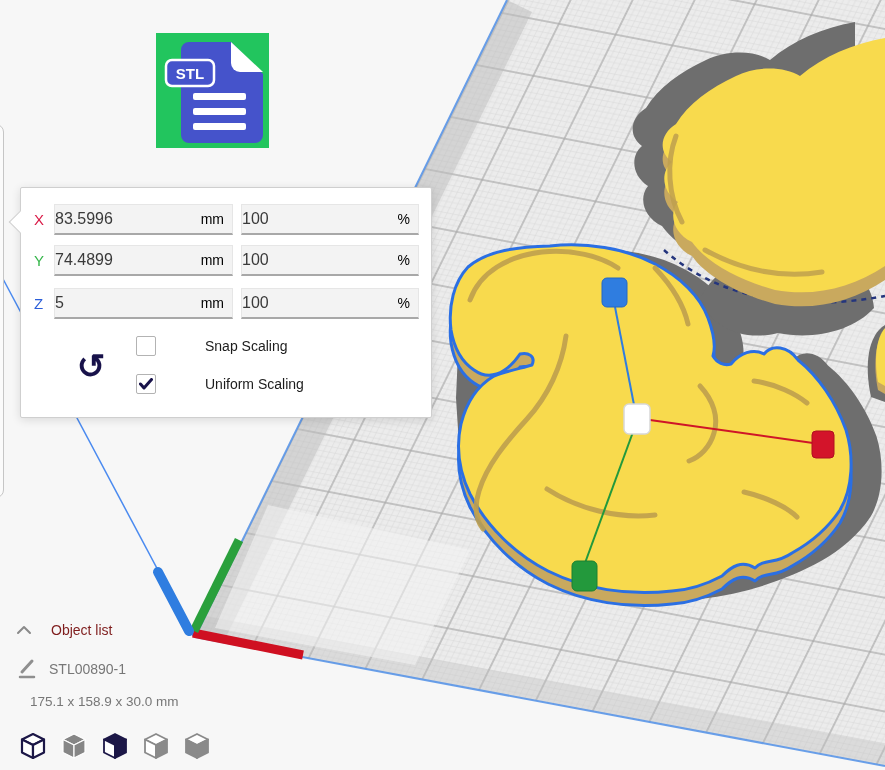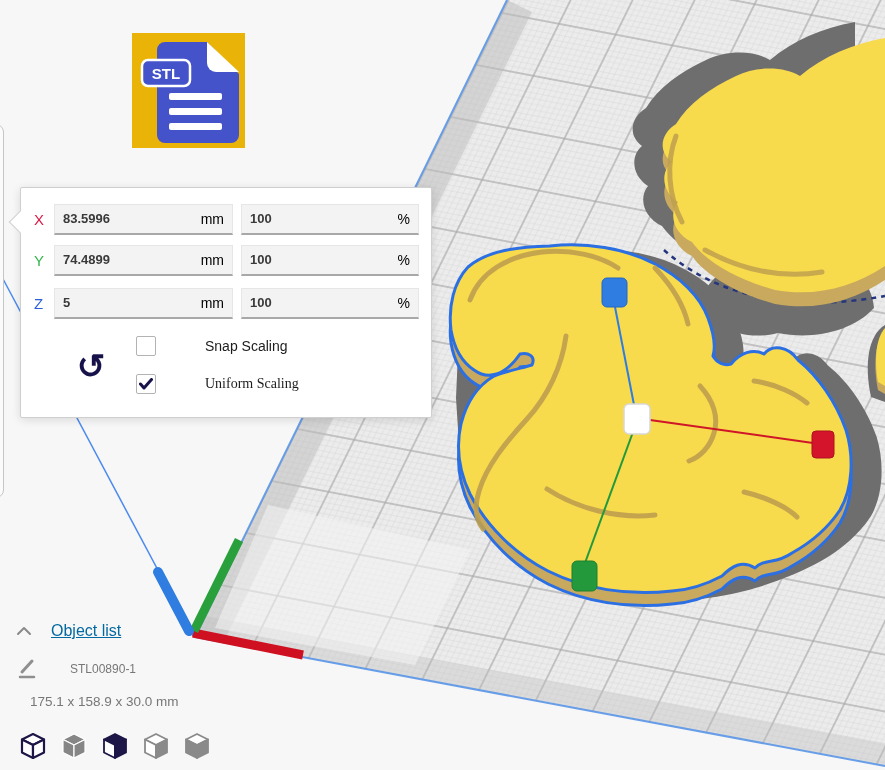--- a/index.html
+++ b/index.html
@@ -12,21 +12,21 @@
   }
   #scene { position:absolute; left:0; top:0; }
 
   
   .toolbar-sliver {
     position:absolute; left:-13px; top:124px; width:17px; height:374px;
     background:#fbfbfb; border:1px solid #c6c6c6; border-radius:8px;
   }
 
   
-  .stl-tile { position:absolute; left:132px; top:33px; width:113px; height:115px; background:#eab308; }
+  .stl-tile { position:absolute; left:156px; top:33px; width:113px; height:115px; background:#22c55e; }
 
   
   .scale-panel {
     position:absolute; left:20px; top:187px; width:412px; height:231px;
     background:#fff; border:1px solid #cfcfcf; border-radius:2px;
     box-shadow:0 2px 10px rgba(0,0,0,.12);
   }
   .scale-panel .notch {
     position:absolute; left:-9px; top:26px; width:16px; height:16px;
     background:#fff; border-left:1px solid #cfcfcf; border-bottom:1px solid #cfcfcf;
@@ -38,46 +38,46 @@
   .axis-x .axis-label, .axis-label.ax-x { color:#da1b47; }
   .axis-label.ax-y { color:#35b64a; }
   .axis-label.ax-z { color:#2b5ed9; }
   .field {
     position:absolute; top:0; height:31px; background:#f3f3f3;
     border:1px solid #e6e6e6; border-bottom:2px solid #a8a8a8;
   }
   .field.mm  { left:33px;  width:179px; }
   .field.pct { left:220px; width:178px; }
   .field .val {
-    position:absolute; left:8px; top:0; line-height:28px; font-size:13px; color:#3a3a3a;font-weight:bold;
+    position:absolute; left:0; top:0; line-height:28px; font-size:16px; color:#3a3a3a;
   }
   .field .unit {
     position:absolute; right:8px; top:0; line-height:28px; font-size:14px; color:#000000;
   }
   .cb-row { position:absolute; left:115px; height:20px; display:flex; align-items:center;gap:40px; }
-  .cb-row.snap { top:148px; } .cb-row.uniform { top:186px;font-family:Liberation Serif, serif; }
+  .cb-row.snap { top:148px; } .cb-row.uniform { top:186px; }
   .checkbox {
     width:20px; height:20px; background:#fff; border:1px solid #b3b3b3; border-radius:2px;
     display:flex; align-items:center; justify-content:center;
   }
   .checkbox .check { display:none; }
   .checkbox.checked .check { display:block; }
   .cb-label { margin-left:9px; font-size:14px; color:#1c1c1c; }
   .reset-btn {
     position:absolute; left:50px; top:158px; width:40px; height:40px;
     display:flex; align-items:center; justify-content:center;
     font-size:34px; font-weight:bold; color:#18124a; cursor:pointer; line-height:1;
   }
 
   
   .objlist-header { position:absolute; left:15px; top:622px; display:flex; align-items:center; }
   .objlist-header .chev { margin-right:18px; }
-  .objlist-header .hdr-text { font-size:16px; color:#0369a1;text-decoration:underline; }
+  .objlist-header .hdr-text { font-size:14px; color:#7f1d1d; }
   .objlist-item { position:absolute; left:18px; top:658px; display:flex; align-items:center; }
-  .objlist-item .item-text { margin-left:32px; font-size:12px; color:#777; }
+  .objlist-item .item-text { margin-left:11px; font-size:14px; color:#777; }
   .objlist-dims { position:absolute; left:6px; top:694px; font-size:13.5px; color:#777;margin-left:24px; }
   .viewcube-row { position:absolute; left:18px; top:731px; display:flex; }
   .viewcube { width:30px; height:30px; margin-right:11px; cursor:pointer; }
 </style>
 </head>
 <body>
 
 <svg id="scene" width="885" height="770" viewBox="0 0 885 770">
   <defs>
     <pattern id="grid" width="10" height="10" patternUnits="userSpaceOnUse" patternTransform="matrix(5.67,1.08,2.56,-5.20,195,637)">

